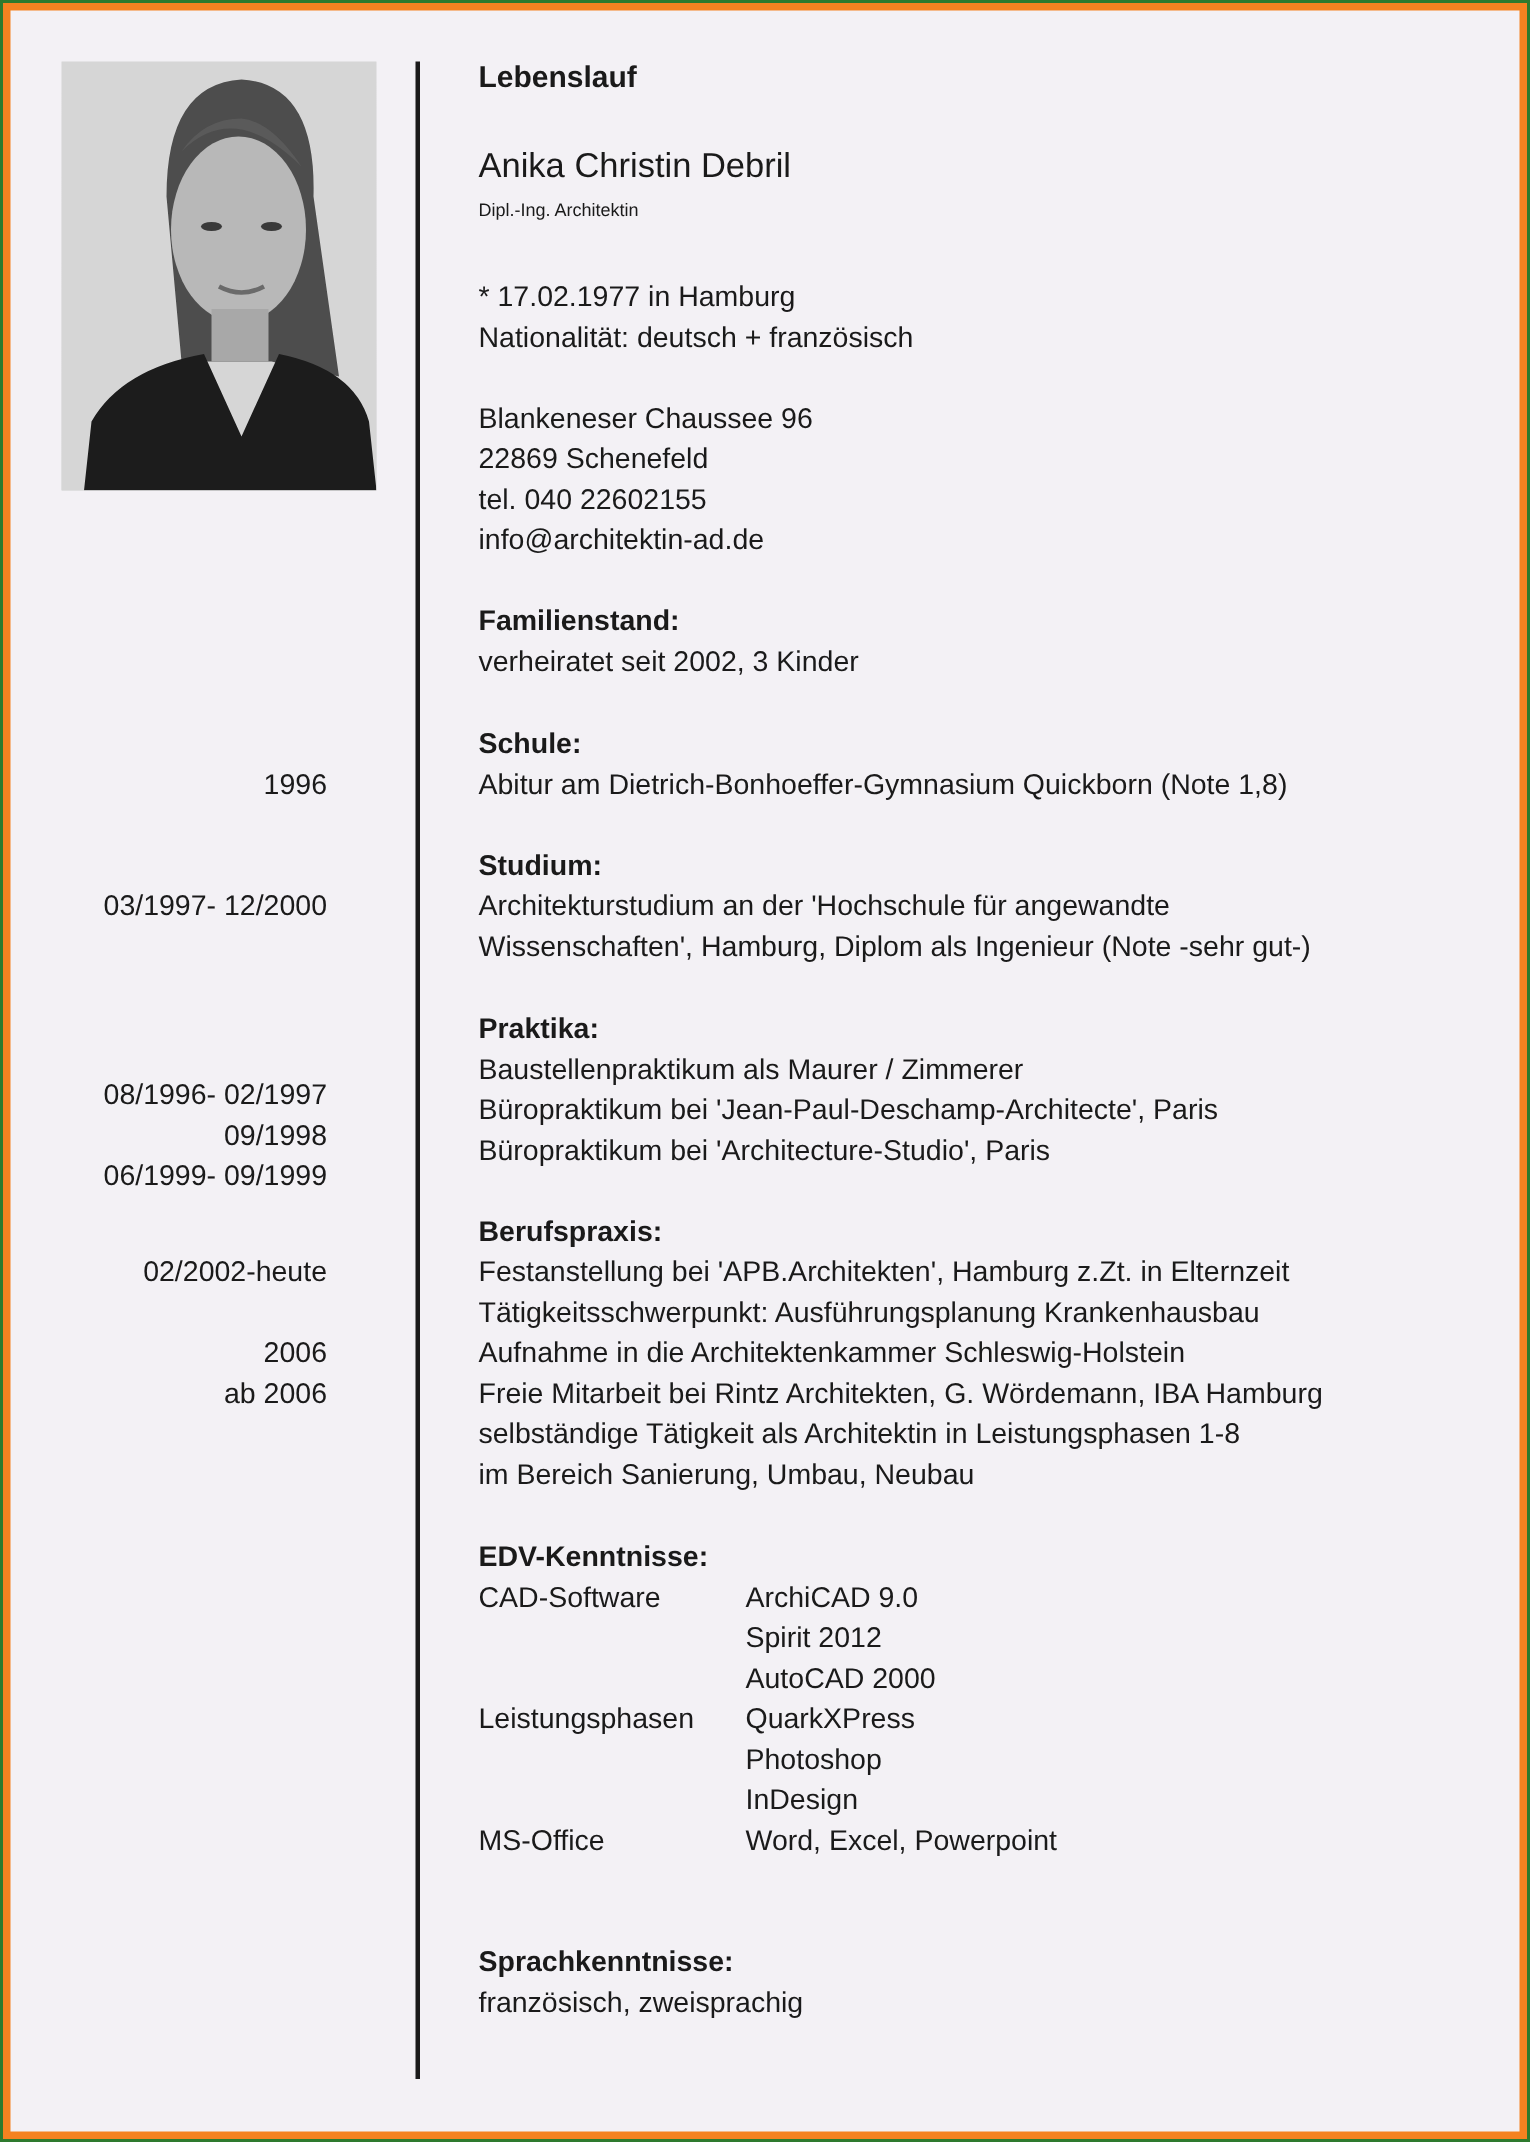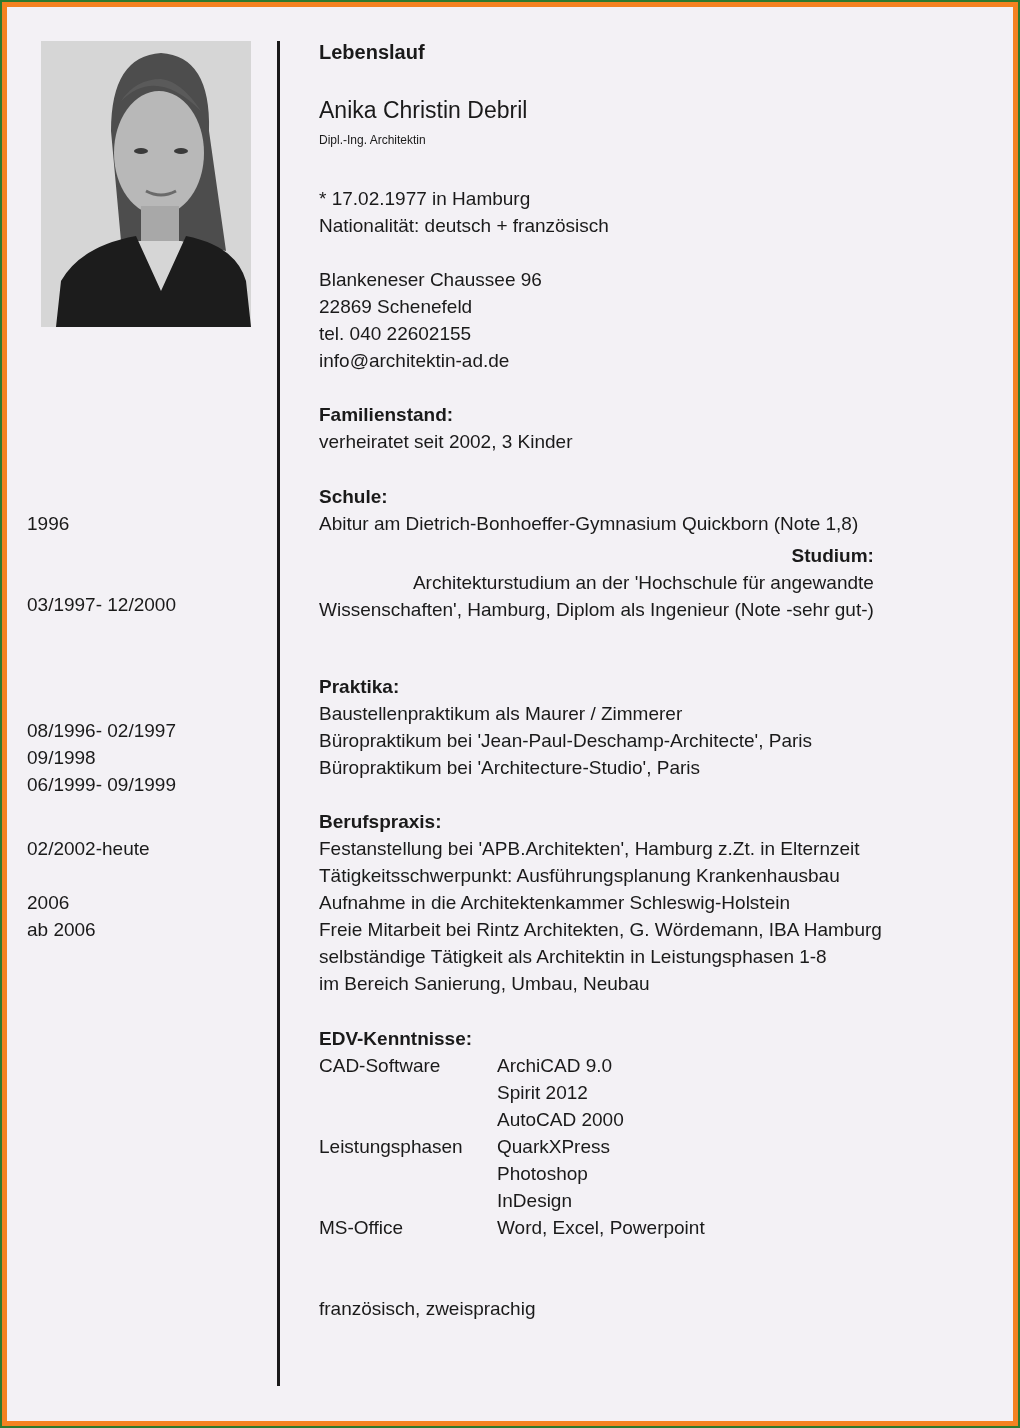--- a/index.html
+++ b/index.html
@@ -32,21 +32,21 @@
     .photo svg { display: block; }
     .divider {
       position: absolute;
       left: 270px; top: 34px;
       width: 3px; height: 1345px;
       background: #1a1a1a;
     }
     .col-left {
       position: absolute;
       left: 20px; width: 191px;
-      text-align: left;
+      text-align: right;
       font-size: 19px;
       line-height: 27px;
     }
     .col-right {
       position: absolute;
       left: 312px;
       font-size: 19px;
       line-height: 27px;
       white-space: nowrap;
     }
@@ -122,21 +122,21 @@
   <div class="col-right" style="top:394px;">
     <div class="line bold">Familienstand:</div>
     <div class="line">verheiratet seit 2002, 3 Kinder</div>
   </div>
 
   <div class="col-right" style="top:476px;">
     <div class="line bold">Schule:</div>
     <div class="line">Abitur am Dietrich-Bonhoeffer-Gymnasium Quickborn (Note 1,8)</div>
   </div>
 
-  <div class="col-right" style="top:535px;text-align:right;">
+  <div class="col-right" style="top:557px;">
     <div class="line bold">Studium:</div>
     <div class="line">Architekturstudium an der 'Hochschule für angewandte</div>
     <div class="line">Wissenschaften', Hamburg, Diplom als Ingenieur (Note -sehr gut-)</div>
   </div>
 
   <div class="col-right" style="top:666px;">
     <div class="line bold">Praktika:</div>
     <div class="line">Baustellenpraktikum als Maurer / Zimmerer</div>
     <div class="line">Büropraktikum bei 'Jean-Paul-Deschamp-Architecte', Paris</div>
     <div class="line">Büropraktikum bei 'Architecture-Studio', Paris</div>
@@ -178,16 +178,17 @@
       <span class="edv-cat"></span>
       <span>InDesign</span>
     </div>
     <div class="edv-row">
       <span class="edv-cat">MS-Office</span>
       <span>Word, Excel, Powerpoint</span>
     </div>
   </div>
 
   <div class="col-right" style="top:1288px;">
+    <div class="line bold">Sprachkenntnisse:</div>
     <div class="line">französisch, zweisprachig</div>
   </div>
 
 </div>
 
 </body></html>

